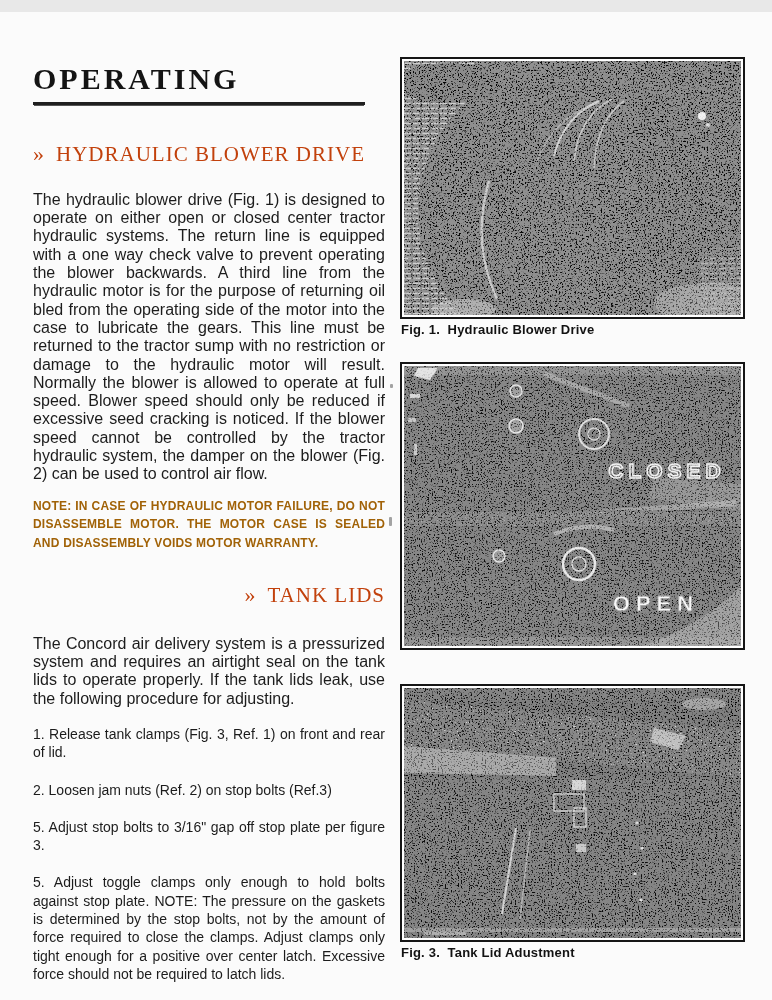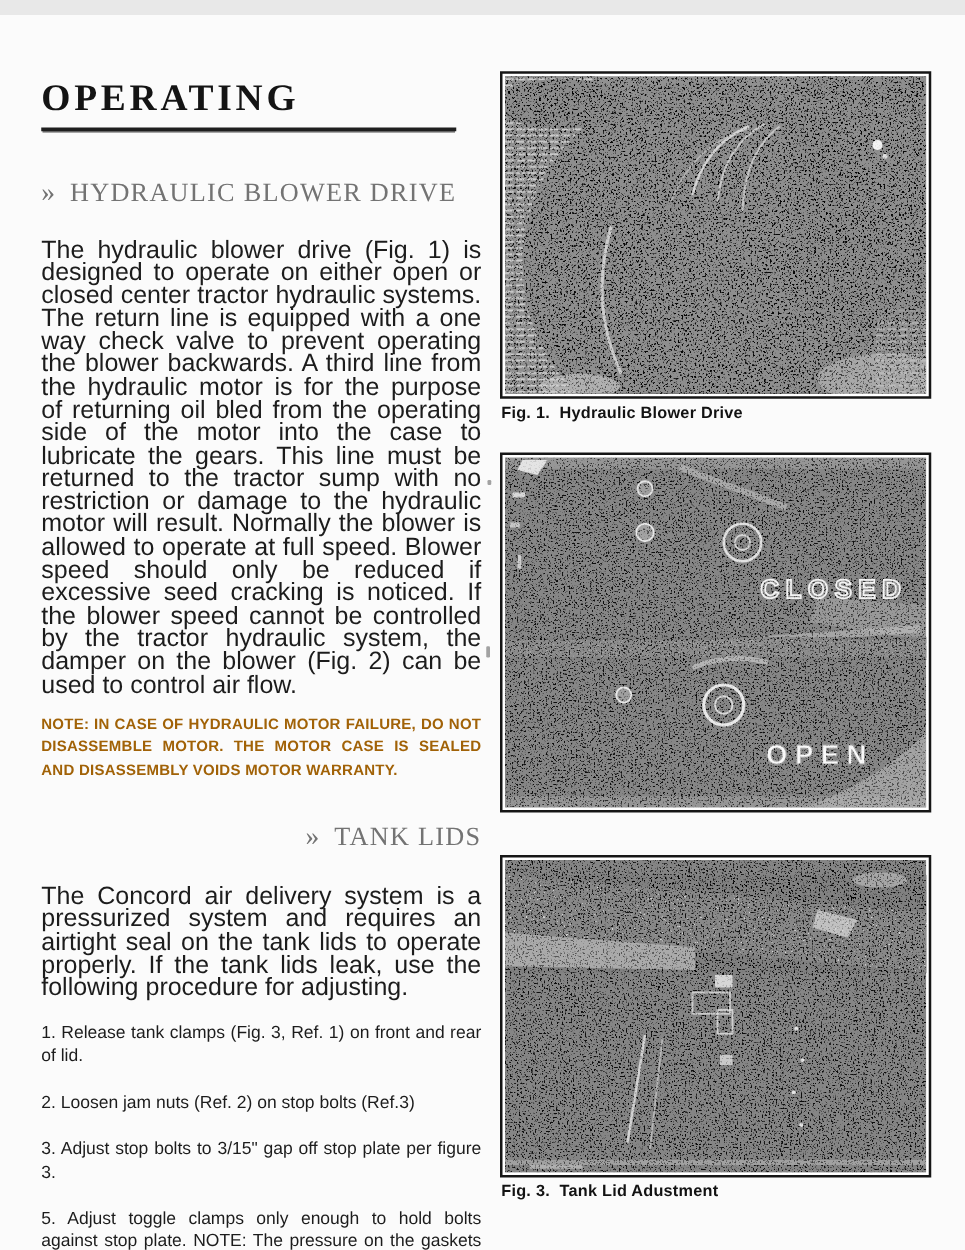--- a/index.html
+++ b/index.html
@@ -11,25 +11,25 @@
   
   .left-col{position:absolute;left:33px;top:0;width:352px;}
   .doc-title{
     margin:50px 0 0 0;font-family:"Liberation Serif",serif;font-weight:700;
     font-size:30px;letter-spacing:3px;color:#141414;line-height:1.15;
   }
   .title-rule{height:3px;background:#1f1f1f;margin-top:5px;width:332px;
     box-shadow:0 2px 0 -1px #555;}
   .sec-head{
     margin:36px 0 0 0;font-family:"Liberation Serif",serif;font-weight:400;
-    font-size:21px;letter-spacing:1px;color:#737373;line-height:1.2;
+    font-size:21px;letter-spacing:1px;color:#c2410c;line-height:1.2;
   }
   .sec-head .marker{margin-right:11px;font-size:22px;}
   .body-p{
-    margin:24px 0 0 0;font-size:20px;line-height:18.3px;text-align:justify;
+    margin:24px 0 0 0;font-size:16px;line-height:18.3px;text-align:justify;
     color:#1c1c1c;
   }
   .note-p{
     margin:13px 0 0 0;font-size:12px;line-height:18.6px;text-align:justify;
     font-weight:700;letter-spacing:.2px;color:#a16207;
   }
   .steps{margin:0;padding:0;list-style:none;}
   .step{
     margin:19px 0 0 0;font-size:14px;line-height:18.3px;text-align:justify;
     color:#1c1c1c;
@@ -73,21 +73,21 @@
 
     <h2 class="sec-head" style="margin-top:30px;text-align:right;">
       <span class="marker">»</span><span>TANK LIDS</span>
     </h2>
 
     <p class="body-p" style="margin-top:26px;">The Concord air delivery system is a pressurized system and requires an airtight seal on the tank lids to operate properly.  If the tank lids leak, use the following procedure for adjusting.</p>
 
     <ol class="steps">
       <li class="step">1.  Release tank clamps (Fig. 3, Ref. 1) on front and rear of lid.</li>
       <li class="step">2.  Loosen jam nuts (Ref. 2) on stop bolts (Ref.3)</li>
-      <li class="step">3.  Adjust stop bolts to 3/15" gap off stop plate per figure 3.</li>
+      <li class="step">5.  Adjust stop bolts to 3/16" gap off stop plate per figure 3.</li>
       <li class="step">5.  Adjust toggle clamps only enough to hold bolts against stop plate.  NOTE: The pressure on the gaskets is determined by the stop bolts, not by the amount of force required to close the clamps.  Adjust clamps only tight enough for a positive over center latch.  Excessive force should not be required to latch lids.</li>
     </ol>
   </div>
 
   <div class="right-col">
 
     <div class="figure fig1">
       <div class="photo">
         <svg width="337" height="254" viewBox="0 0 337 254" xmlns="http://www.w3.org/2000/svg">
           <defs>

